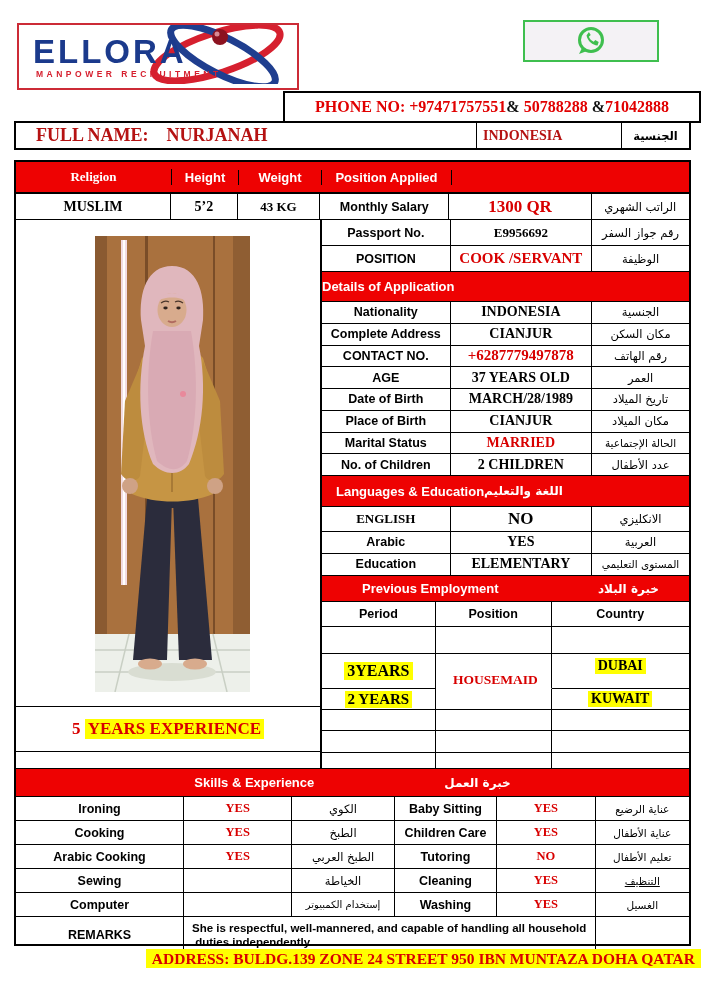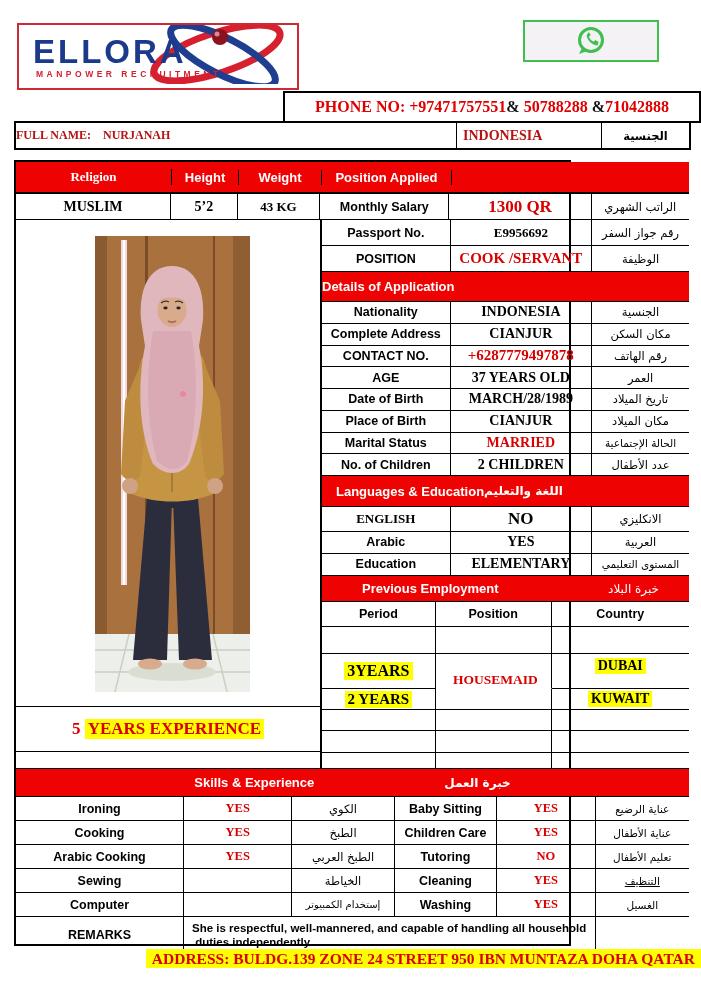--- a/index.html
+++ b/index.html
@@ -9,30 +9,30 @@
   .logo-box{position:absolute;left:17px;top:23px;width:278px;height:63px;
             border:2px solid #cc2b36;background:#fff;}
   .wa-box{position:absolute;left:523px;top:20px;width:132px;height:38px;
           border:2px solid var(--whatsapp-green,#3fbf4f);background:#f4f2f5;
           display:flex;align-items:center;justify-content:center;}
   .phone-box{position:absolute;left:283px;top:91px;width:414px;height:28px;
              border:2px solid #000;display:flex;align-items:center;justify-content:center;
              font-family:"Liberation Serif",serif;font-weight:bold;font-size:16px;white-space:pre;}
   .phone-red{color:#e10000;} .phone-amp{color:#111;}
   .name-row{position:absolute;left:14px;top:121px;width:673px;height:25px;border:2px solid #000;display:flex;}
-  .name-cell{width:440px;display:flex;align-items:center;padding-left:0;
-             font-family:"Liberation Serif",serif;font-weight:bold;font-size:12px;color:#b51212;
+  .name-cell{width:440px;display:flex;align-items:center;padding-left:20px;
+             font-family:"Liberation Serif",serif;font-weight:bold;font-size:18px;color:#b51212;
              border-right:1px solid #000;white-space:pre;}
   .country-cell{width:138px;display:flex;align-items:center;padding-left:6px;
              font-family:"Liberation Serif",serif;font-weight:bold;font-size:14px;color:#b51212;
              border-right:1px solid #000;}
   .jins-cell{flex:1;display:flex;align-items:center;justify-content:center;
              font-family:"DejaVu Sans",sans-serif;font-size:15px;font-weight:bold;}
   
-  .main{position:absolute;left:14px;top:160px;width:557px;height:786px;border:2px solid #000;box-sizing:border-box;}
+  .main{position:absolute;left:14px;top:160px;width:677px;height:786px;border:2px solid #000;box-sizing:border-box;}
   .abs{position:absolute;box-sizing:border-box;}
   .row{display:flex;}
   .cell{box-sizing:border-box;display:flex;align-items:center;justify-content:center;
         border-right:1px solid #000;overflow:hidden;}
   .cell:last-child{border-right:none;}
   .band{background:var(--band-red,#ee0202);color:#fff;font-weight:bold;font-size:13px;
         display:flex;align-items:center;border-bottom:1px solid #000;}
   .band .ar{color:#fff;}
   .hdr-band{border-bottom:2px solid #000;}
   .hdr-band .cell{color:#fff;font-weight:bold;font-size:13px;}
@@ -248,21 +248,21 @@
       </div>
       <div class="row" style="height:22px">
         <div class="cell w130 sanslbl">Education</div>
         <div class="cell w143 serifv">ELEMENTARY</div>
         <div class="cell w98 ar" style="font-size:10.5px">المستوى التعليمي</div>
       </div>
     </div>
 
     <div class="abs band" style="left:306px;top:413px;width:367px;height:27px;justify-content:space-between;padding:0 30px 0 40px;border-top:1px solid #000">
       <span>Previous Employment</span>
-      <span class="ar" style="font-size:12px;font-weight:normal">خبرة البلاد</span>
+      <span class="ar" style="font-size:12px;font-weight:bold">خبرة البلاد</span>
     </div>
 
     <div class="abs row bb" style="left:306px;top:440px;width:367px;height:25px">
       <div class="cell e115 sanslbl">Period</div>
       <div class="cell e117 sanslbl">Position</div>
       <div class="cell e139 sanslbl">Country</div>
     </div>
 
     <div class="abs" style="left:306px;top:465px;width:367px;height:141px">
       <div class="row bb" style="height:26px">

